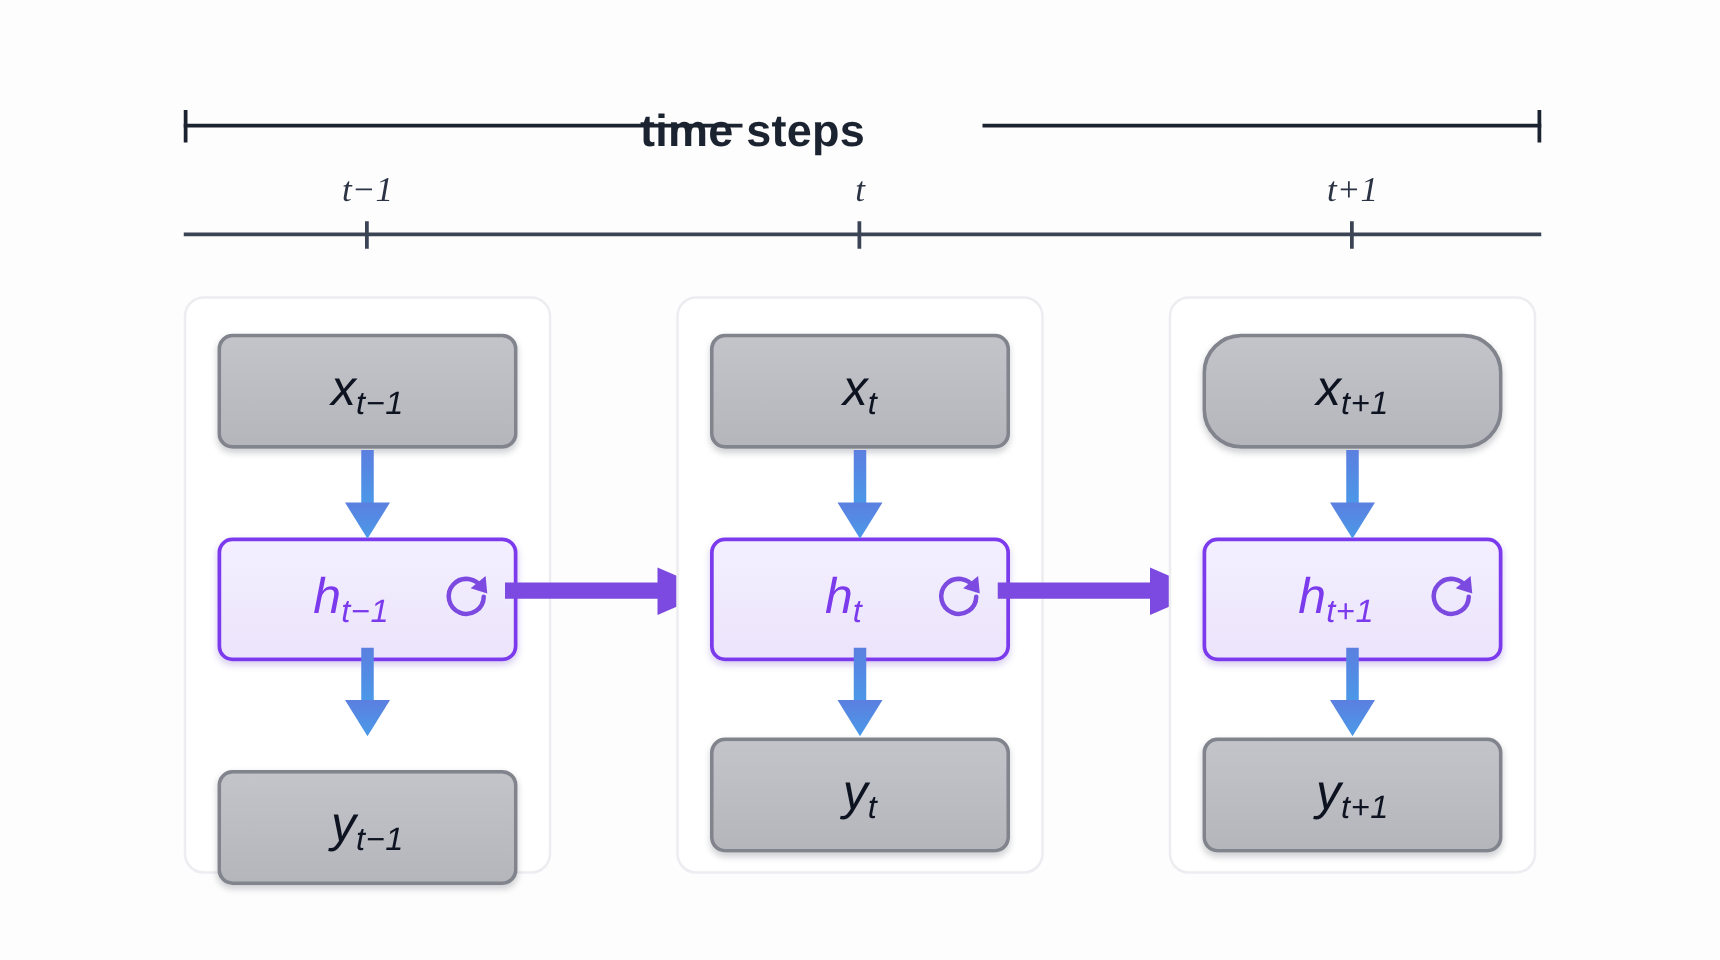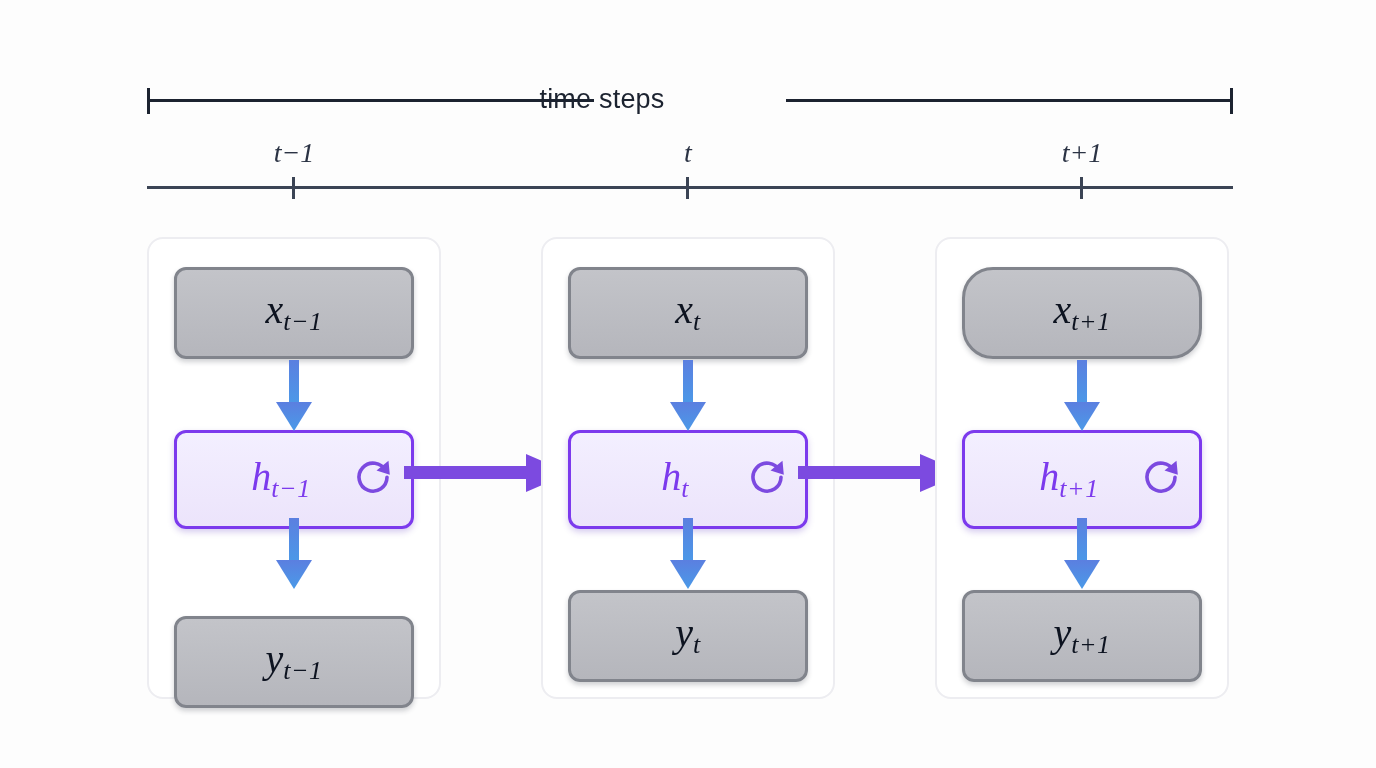--- a/index.html
+++ b/index.html
@@ -31,24 +31,25 @@
     height: 26px;
     background: #1c2330;
     top: 88px;
   }
   .bracket-label {
     position: absolute;
     top: 84px;
     left: 0;
     width: 1204px;
     text-align: center;
-    font-size: 27px;
+    font-size: 36px;
     color: #1c2330;
     letter-spacing: 0.2px;
     font-family: "Liberation Sans", sans-serif;
+    font-weight: bold;
   }
 
   
   .axis-line {
     position: absolute;
     left: 147px;
     width: 1086px;
     height: 3px;
     background: #3b4455;
     top: 186px;
@@ -100,21 +101,21 @@
     box-shadow: 0 3px 5px rgba(40,45,60,0.22);
   }
   .node-hidden {
     width: 240px;
     height: 99px;
     background: linear-gradient(180deg, #f3efff 0%, #ece4fb 100%);
     border: 3px solid #7c3aed;
     box-shadow: 0 3px 6px rgba(90,50,190,0.25);
   }
   .node-label {
-    font-family: Liberation Serif, serif;
+    font-family: Liberation Sans, sans-serif;
     font-style: italic;
     font-size: 40px;
     color: #0d1320;
     line-height: 1;
     white-space: nowrap;
   }
   .node-label .sub {
     font-size: 26px;
     vertical-align: -0.28em;
     letter-spacing: 0.5px;

